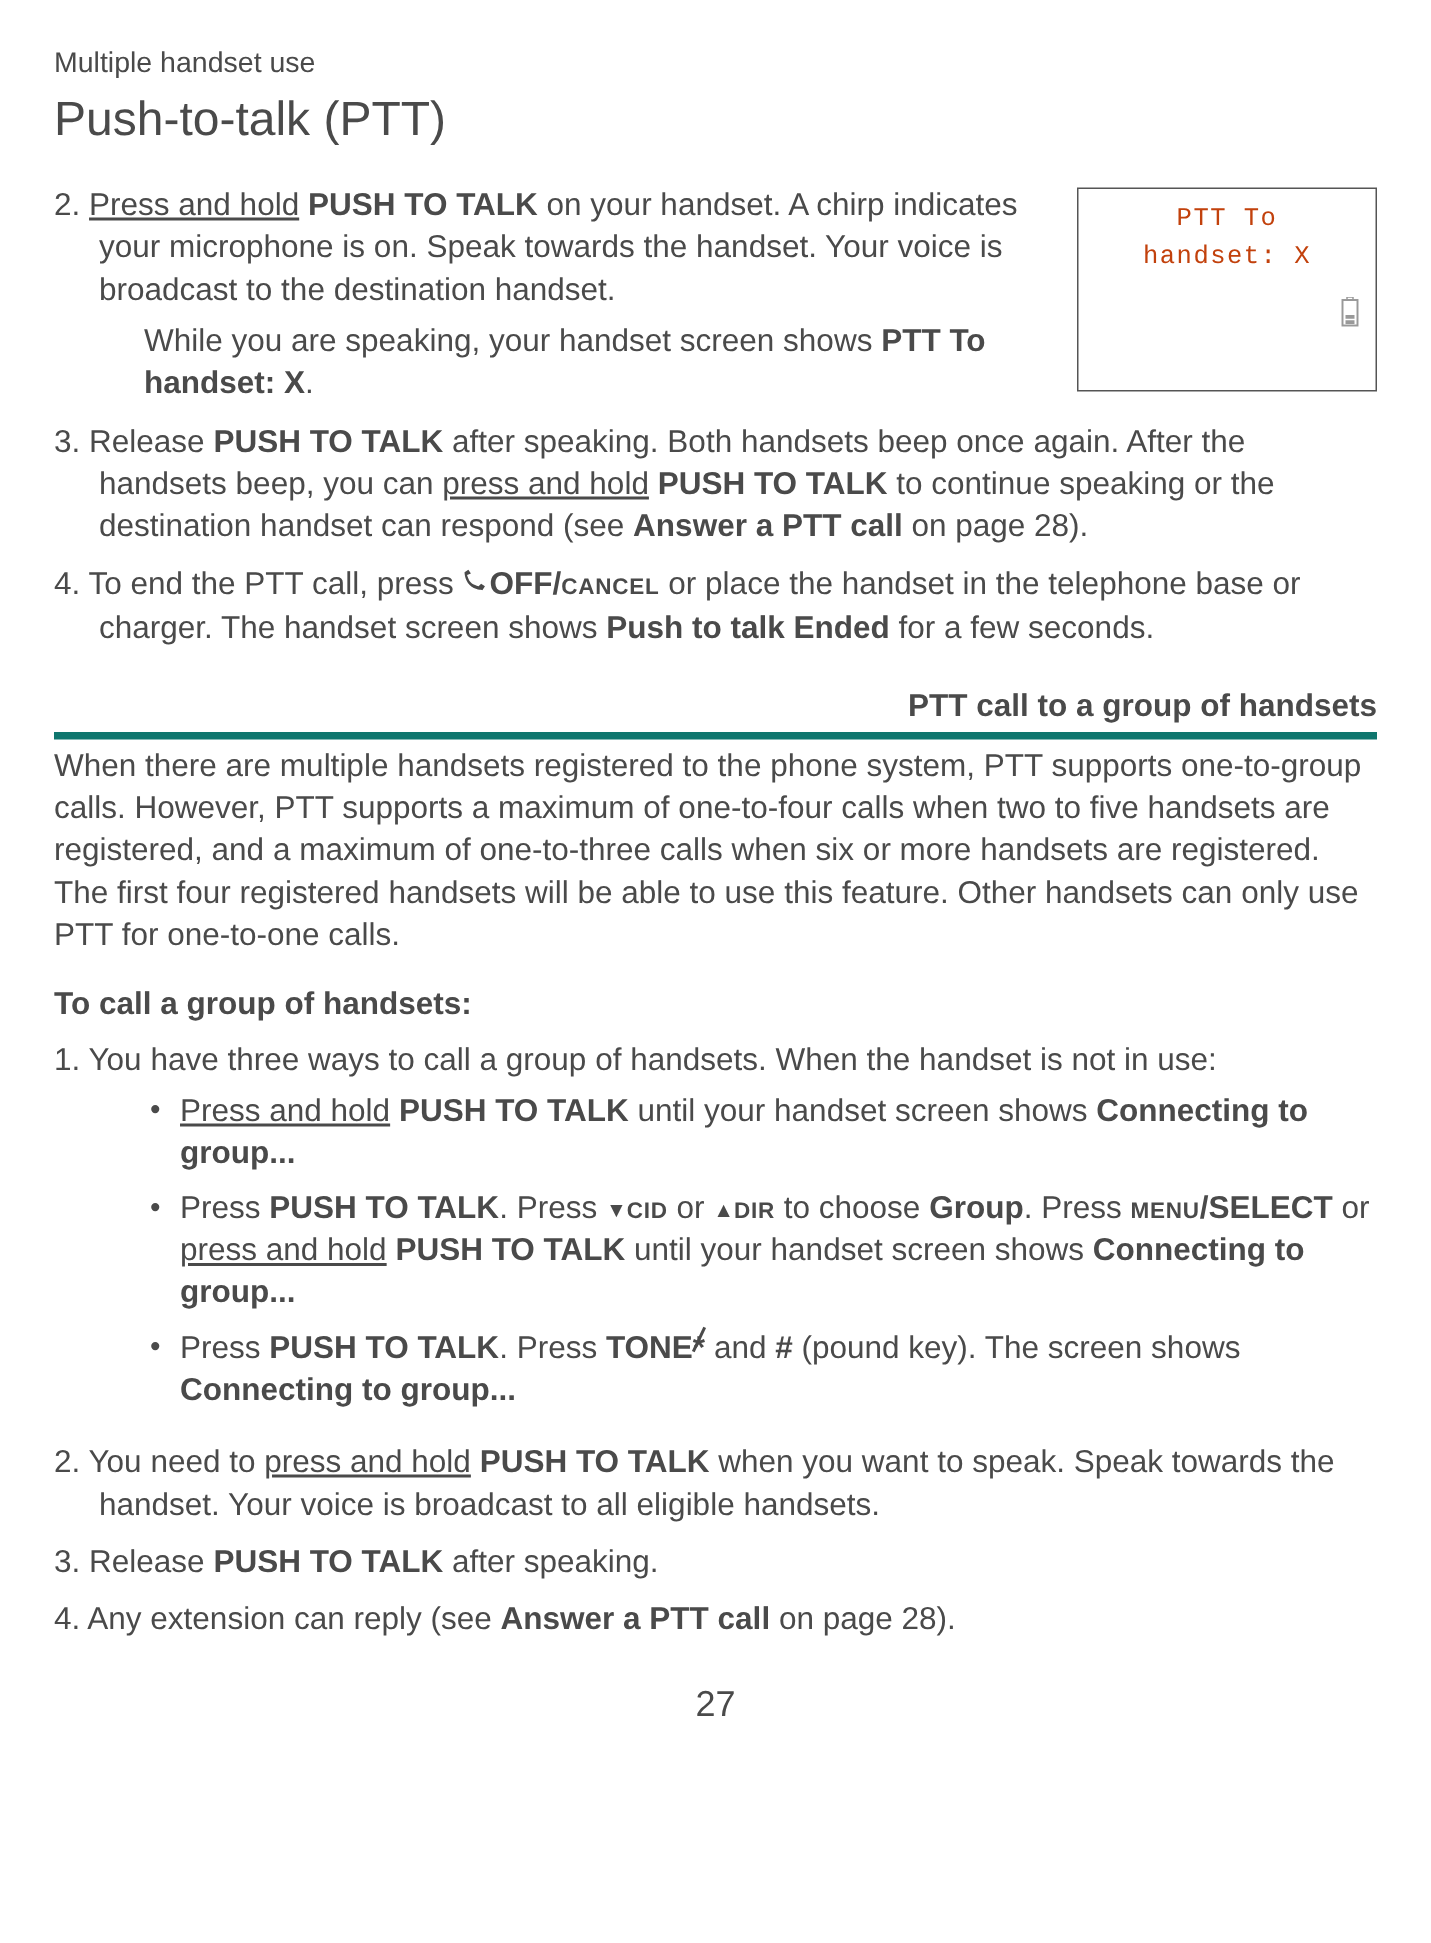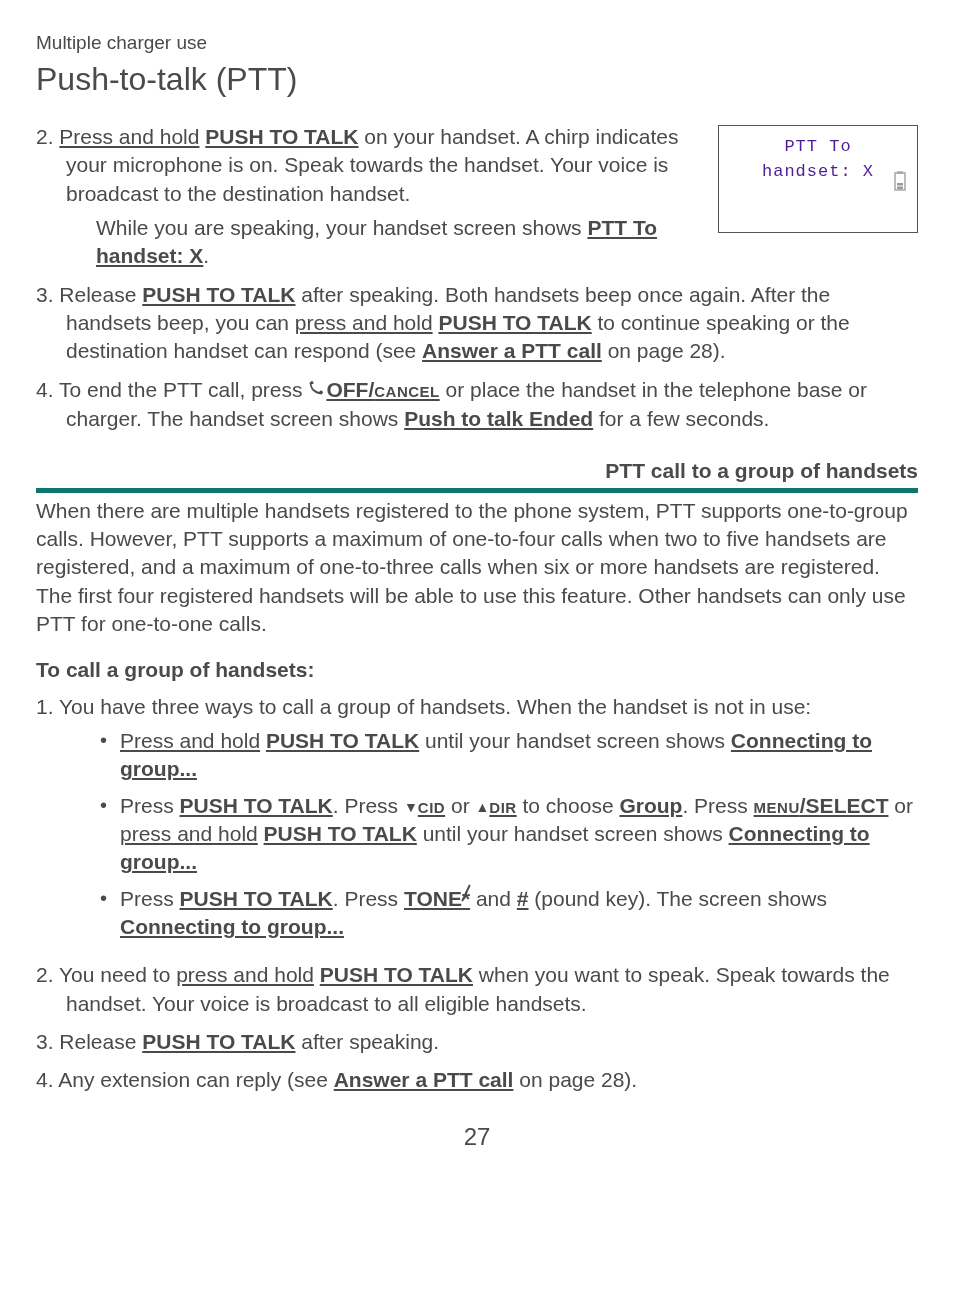--- a/index.html
+++ b/index.html
@@ -35,34 +35,34 @@
   }
   ol.steps > li > * {
     text-indent: 0;
   }
   .indent-block {
     padding-left: 30px;
     margin-top: 6px;
     margin-bottom: 10px;
   }
   .underline { text-decoration: underline; }
-  .bold { font-weight: bold; text-decoration: underline; }
+  .bold { font-weight: bold; }
   .smallcaps { font-variant: small-caps; letter-spacing: 0.5px;}
   .screen-box {
     float: right;
     width: 200px;
     border: 1.5px solid #555;
     padding: 10px 8px 8px 8px;
     margin: 2px 0 10px 14px;
     box-sizing: border-box;
     font-family: "Courier New", monospace;
-    color: #4c1d95;
+    color: #c2410c;
     text-align: center;
     position: relative;
-    height: 108px;
+    height: 136px;
   }
   .screen-line1 { font-size: 17px; letter-spacing: 1px; }
   .screen-line2 { font-size: 17px; letter-spacing: 1px; margin-top: 2px;}
   .battery-icon {
     position: absolute;
     right: 10px;
     bottom: 34px;
     font-size: 18px;
     color: #999;
   }
@@ -126,21 +126,21 @@
     margin-top: 26px;
   }
   .para {
     margin-bottom: 14px;
   }
   .clear { clear: both; }
 </style>
 </head>
 <body>
 
-<div class="section-label">Multiple charger use</div>
+<div class="section-label">Multiple handset use</div>
 <div class="page-title">Push-to-talk (PTT)</div>
 
 <div class="screen-box">
   <div class="screen-line1">PTT To</div>
   <div class="screen-line2">handset: X</div>
   <span class="battery-icon">
     <svg width="14" height="20" viewBox="0 0 14 20">
       <rect x="5" y="0" width="4" height="2" fill="none" stroke="#999" stroke-width="1"></rect>
       <rect x="2" y="2" width="10" height="17" fill="none" stroke="#999" stroke-width="1.3"></rect>
       <rect x="4" y="12" width="6" height="2.5" fill="#999"></rect>

